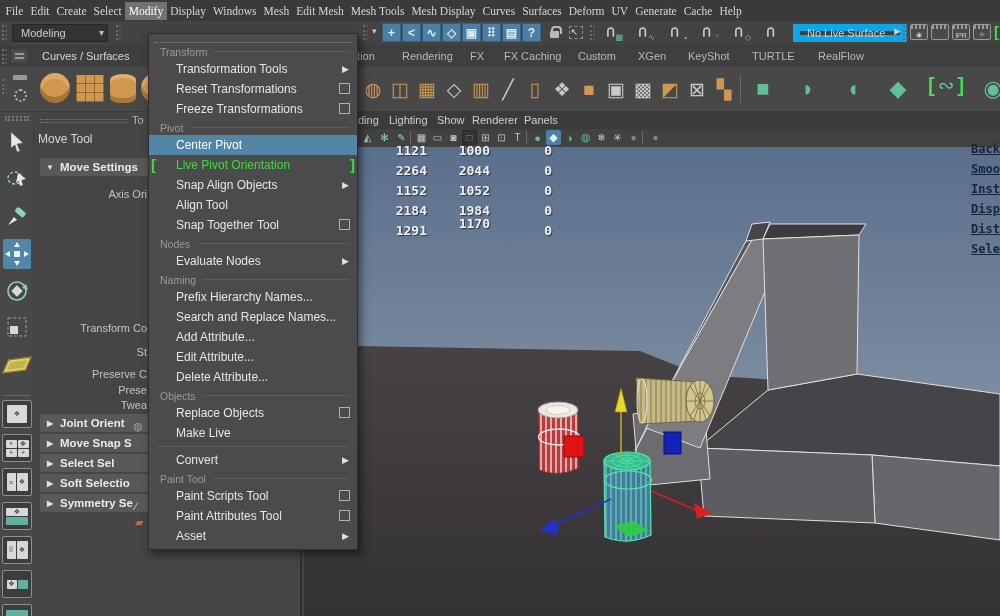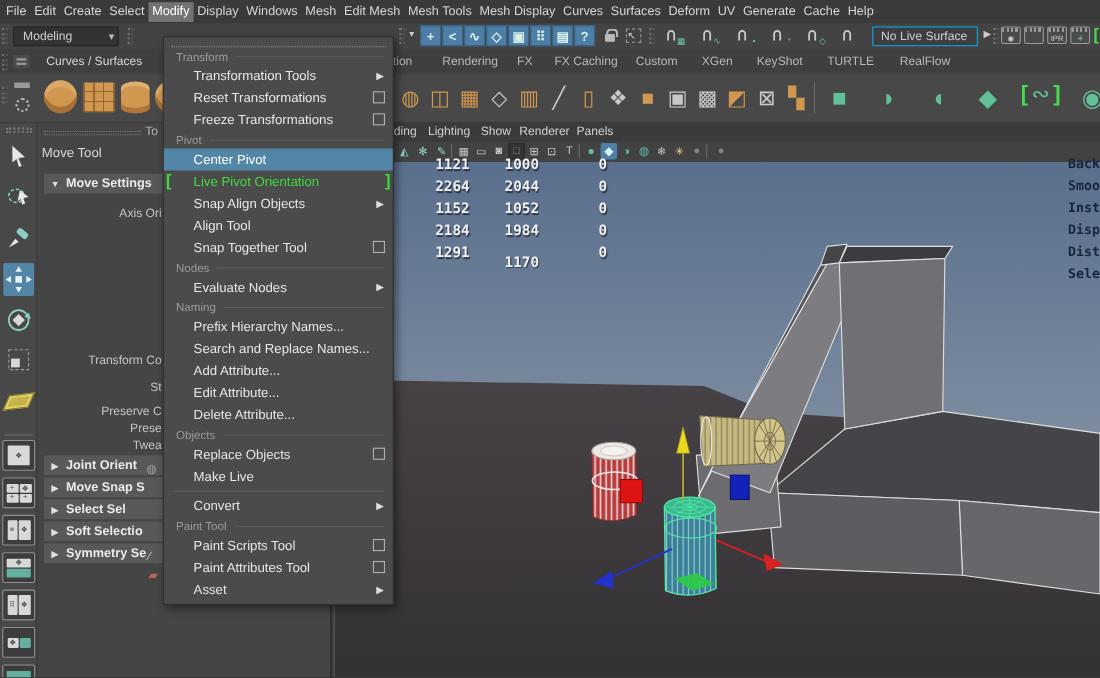--- a/index.html
+++ b/index.html
@@ -2,41 +2,41 @@
 <html><head>
 <meta charset="utf-8">
 <style>
   html,body{margin:0;padding:0;background:#2b2b2b;}
   .app{position:relative;width:1000px;height:616px;background:#444444;overflow:hidden;
        font-family:"Liberation Sans",sans-serif;-webkit-font-smoothing:antialiased;}
   .app *{box-sizing:border-box;}
 
   
   .menubar{position:absolute;left:0;top:0;width:1000px;height:21px;background:#3a3a3a;
-           display:flex;align-items:center;padding-left:2px;z-index:5;}
+           display:flex;align-items:center;padding-left:2px;z-index:5;font-family:Liberation Serif, serif;}
   .mi{font-size:11.5px;color:#d6d6d6;padding:3px 3.5px;white-space:nowrap;cursor:default;}
   .mi.active{background:#737373;color:#ffffff;}
 
   
   .statusline{position:absolute;left:0;top:21px;width:1000px;height:24px;background:#434343;z-index:4;}
   .vgrip{position:absolute;top:4px;width:5px;height:15px;border-left:2px dotted #6e6e6e;border-right:2px dotted #565656;}
   .ws-box{position:absolute;left:12px;top:3px;width:96px;height:18px;background:#333333;border:1px solid #262626;
           color:#cfcfcf;font-size:11px;display:flex;align-items:center;padding-left:8px;}
   .ws-caret{position:absolute;right:3px;top:2px;color:#b9b9b9;font-size:10px;}
   .bluebtn{position:absolute;top:2px;width:19px;height:19px;background:#4d7ea6;border:1px solid #396180;
            color:#d6efe9;font-size:12px;display:flex;align-items:center;justify-content:center;font-weight:bold;}
   .flatbtn{position:absolute;top:2px;width:19px;height:19px;color:#cfcfcf;font-size:12px;display:flex;align-items:center;justify-content:center;}
   .lockbody{width:9px;height:7px;background:#b9b9b9;border-radius:1px;position:relative;margin-top:4px;}
   .lockbody:before{content:"";position:absolute;left:1px;top:-5px;width:7px;height:6px;border:2px solid #b9b9b9;
                    border-bottom:none;border-radius:4px 4px 0 0;}
   .pickbox{border:1px dashed #8f8f8f;width:14px;height:13px;font-size:9px;color:#e0e0e0;display:flex;align-items:flex-start;justify-content:flex-start;padding:0 0 0 1px;}
   .magnet{position:absolute;top:2px;width:24px;height:19px;color:#c9cbcb;font-size:14px;font-weight:bold;}
   .magnet .c{position:absolute;left:4px;top:1px;transform:rotate(-90deg);display:inline-block;}
   .magnet .acc{position:absolute;right:1px;bottom:0;font-size:8px;color:#6fbfae;font-weight:normal;}
-  .livefield{position:absolute;left:793px;top:3px;width:96px;height:18px;background:#3e3e3e;border:1px solid #0ea5e9;
+  .livefield{position:absolute;left:793px;top:3px;width:114px;height:18px;background:#3e3e3e;border:7px solid #0ea5e9;
              color:#cfcfcf;font-size:11px;display:flex;align-items:center;padding-left:7px;}
   .smallarrow{position:absolute;top:5px;color:#c9c9c9;font-size:9px;}
   .renderbtn{position:absolute;top:3px;width:18px;height:16px;border:1px solid #9a9a9a;border-radius:2px;background:#4a4a4a;
              display:flex;align-items:flex-end;justify-content:center;font-size:7px;color:#cfcfcf;overflow:hidden;}
   .renderbtn:before{content:"";position:absolute;left:0;top:0;width:100%;height:4px;
              background:repeating-linear-gradient(90deg,#9a9a9a 0 2px,#4a4a4a 2px 4px);}
   .greenbracket{position:absolute;left:994px;top:2px;color:#46dc50;font-weight:bold;font-size:15px;}
 
   
   .shelftabs{position:absolute;left:0;top:45px;width:1000px;height:22px;background:#3f3f3f;z-index:3;}
@@ -94,21 +94,21 @@
   .vpi{position:absolute;top:1px;width:15px;height:15px;display:flex;align-items:center;justify-content:center;font-size:10px;color:#c6c6c6;}
   .vpi.sep{width:3px;border-left:1px solid #6a6a6a;height:13px;top:2px;}
   .vpi.teal{color:#8fd0c6;}
   .vpi.tealobj{color:#5cbcab;font-size:11px;}
   .vpi.hl{background:#4f7fa6;border-radius:2px;color:#d8f2ec;}
   .vpi.pressed{background:#333333;border:1px solid #2a2a2a;color:#888;}
   .scene{position:absolute;left:0;top:35px;width:696px;height:469px;}
   .hudnum{position:absolute;width:60px;text-align:right;font-family:"DejaVu Sans Mono",monospace;
           font-size:13px;font-weight:bold;color:#f0f0f0;text-shadow:1px 1px 1px rgba(0,0,0,.55);}
   .rlabel{position:absolute;left:667px;width:30px;overflow:hidden;font-family:"DejaVu Sans Mono",monospace;
-          font-size:12px;font-weight:bold;color:#16263d;white-space:nowrap;}
+          font-size:12px;font-weight:bold;color:#16263d;white-space:nowrap;text-decoration:underline;}
 
   
   .dmenu{position:absolute;left:148px;top:33px;width:210px;background:#4b4b4b;border:1px solid #2e2e2e;
          box-shadow:3px 4px 8px rgba(0,0,0,.5);z-index:50;padding-bottom:3px;}
   .tearoff{height:7px;margin:2px 6px 0 6px;border-bottom:1px dotted #8a8a8a;}
   .mhdr{height:15px;display:flex;align-items:center;padding-left:11px;margin-top:1px;}
   .mhdr span{font-size:10.5px;color:#9a9a9a;white-space:nowrap;}
   .mhdr .hline{flex:1;height:1px;background:#5e5e5e;margin:0 8px 0 7px;}
   .mitem{position:relative;height:20px;display:flex;align-items:center;padding-left:27px;font-size:12px;color:#e6e6e6;white-space:nowrap;}
   .mitem.hl{background:#5285a6;color:#ffffff;}
@@ -540,21 +540,21 @@
     <div class="hudnum" style="left:63px;top:51px">2264</div>
     <div class="hudnum" style="left:126px;top:51px">2044</div>
     <div class="hudnum" style="left:188px;top:51px">0</div>
     <div class="hudnum" style="left:63px;top:71px">1152</div>
     <div class="hudnum" style="left:126px;top:71px">1052</div>
     <div class="hudnum" style="left:188px;top:71px">0</div>
     <div class="hudnum" style="left:63px;top:91px">2184</div>
     <div class="hudnum" style="left:126px;top:91px">1984</div>
     <div class="hudnum" style="left:188px;top:91px">0</div>
     <div class="hudnum" style="left:63px;top:111px">1291</div>
-    <div class="hudnum" style="left:126px;top:120px">1170</div>
+    <div class="hudnum" style="left:126px;top:104px">1170</div>
     <div class="hudnum" style="left:188px;top:111px">0</div>
 
     <div class="rlabel" style="top:30px">Back</div>
     <div class="rlabel" style="top:50px">Smoo</div>
     <div class="rlabel" style="top:70px">Inst</div>
     <div class="rlabel" style="top:90px">Disp</div>
     <div class="rlabel" style="top:110px">Dist</div>
     <div class="rlabel" style="top:130px">Sele</div>
   </div>
 

